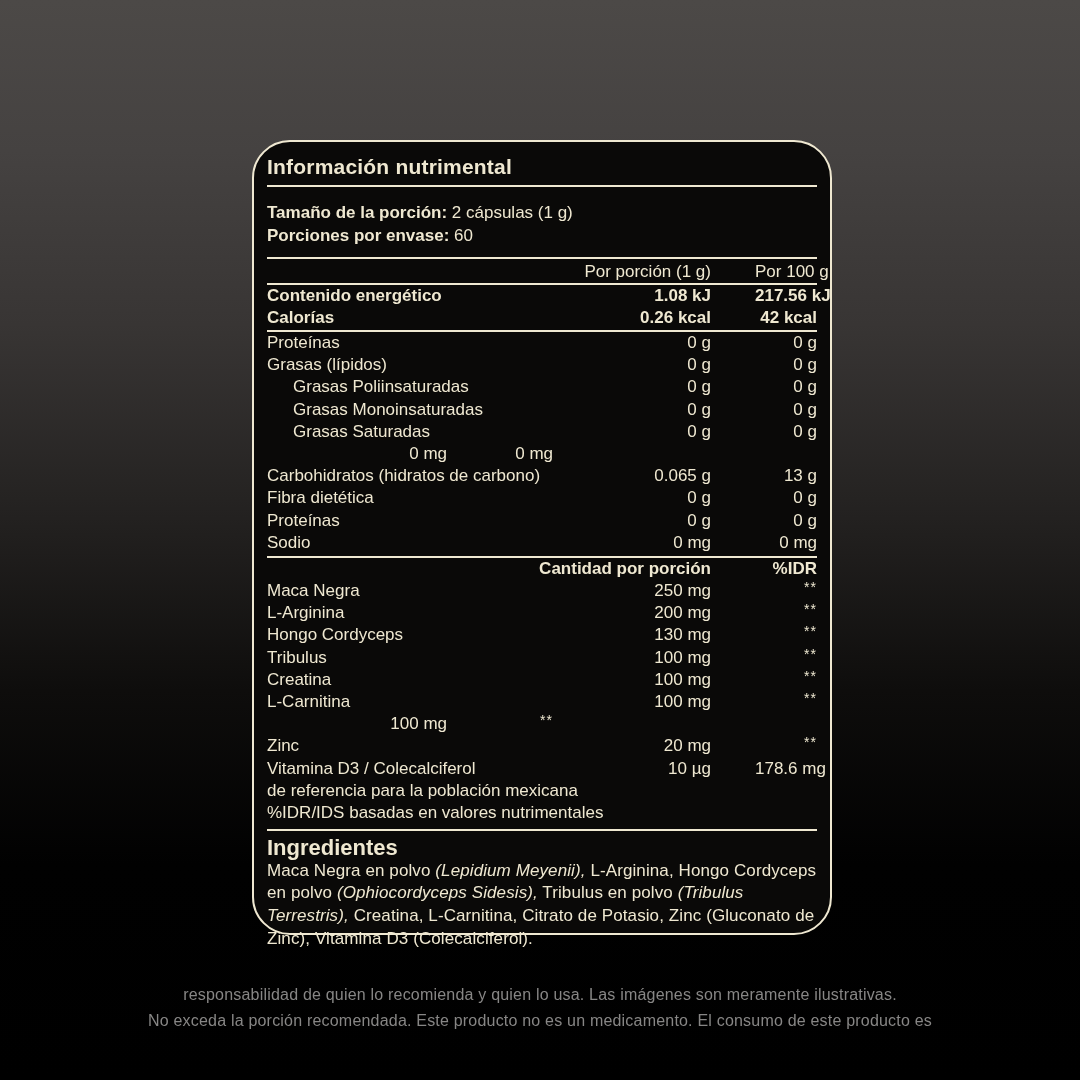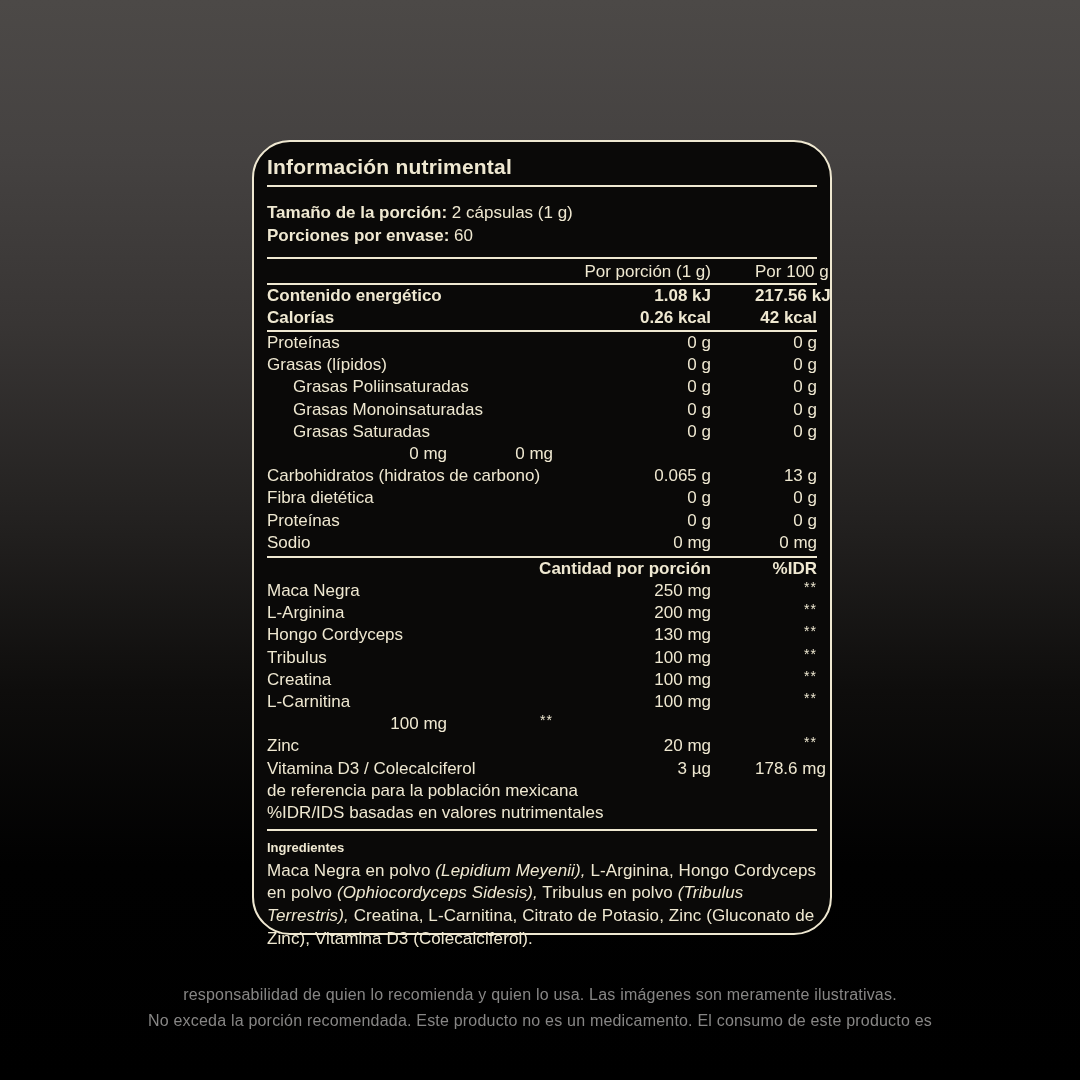--- a/index.html
+++ b/index.html
@@ -42,21 +42,21 @@
   .row .c1{flex:1;min-width:0;white-space:nowrap;}
   .row .c1.indent{padding-left:26px;}
   .row .c2{width:180px;text-align:right;white-space:nowrap;}
   .row .c3{width:106px;text-align:right;white-space:nowrap;padding-left:44px;}
   .row.bold{font-weight:700;}
   .colheader{line-height:21px;margin-top:2px;}
   .energy .row{line-height:22px;}
   .amount-header{line-height:22px;}
   .sup-mark{position:relative;top:-4px;font-size:14px;letter-spacing:1px;}
   .footnote{line-height:22px;}
-  .ing-heading{font-weight:700;font-size:13px;line-height:25px;margin-top:1px;}
+  .ing-heading{font-weight:700;font-size:22px;line-height:25px;margin-top:1px;}
   .ing-text{font-size:17px;line-height:22.6px;letter-spacing:.1px;}
   .ing-text .it{font-style:italic;}
   .disclaimer{
     position:absolute;left:0;top:982px;width:1080px;
     text-align:center;color:var(--gray);
     font-size:16px;line-height:26px;letter-spacing:.2px;
   }
 </style>
 </head>
 <body>
@@ -193,21 +193,21 @@
           <div class="c2">100 mg</div>
           <div class="c3"><span class="sup-mark">**</span></div>
         </div>
         <div class="row">
           <div class="c1">Zinc</div>
           <div class="c2">20 mg</div>
           <div class="c3"><span class="sup-mark">**</span></div>
         </div>
         <div class="row">
           <div class="c1">Vitamina D3 / Colecalciferol</div>
-          <div class="c2">3 µg</div>
+          <div class="c2">10 µg</div>
           <div class="c3">178.6 mg</div>
         </div>
       </div>
 
     <div class="footnote">
       <div>de referencia para la población mexicana</div>
       <div>%IDR/IDS basadas en valores nutrimentales</div>
     </div>
     <div class="hr t6"></div>
 

